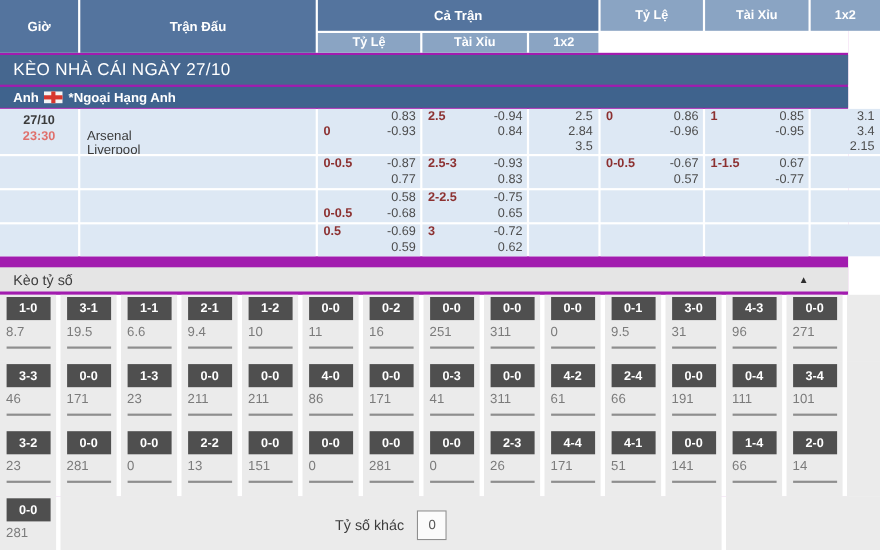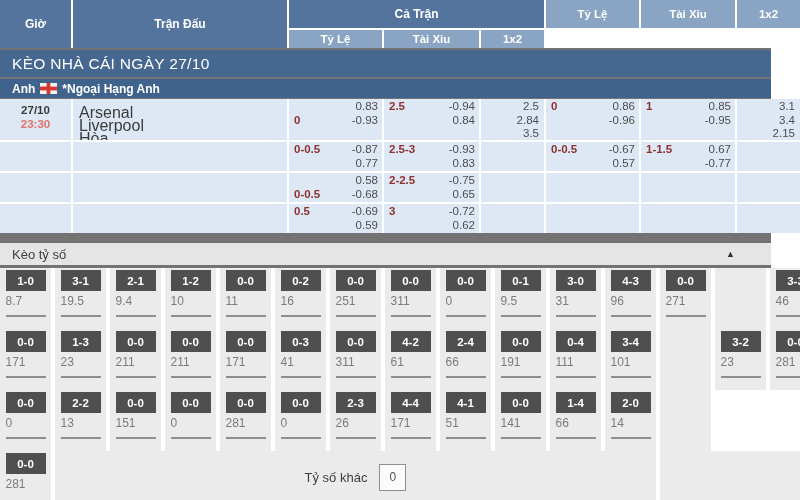--- a/index.html
+++ b/index.html
@@ -1,18 +1,18 @@
 <!DOCTYPE html>
 <html><head>
 <meta charset="utf-8">
 <style>
   * { margin:0; padding:0; box-sizing:border-box; }
   html,body { width:800px; height:500px; }
   body { font-family:"Liberation Sans",sans-serif; background:#fff; overflow:hidden; }
-  .page { width:771px; height:500px; background:#737373; position:relative;border-radius:28px; }
+  .page { width:771px; height:500px; background:#a21caf; position:relative;border-radius:28px; }
 
   
   .hdr { display:grid; grid-template-columns:71px 214px 93px 95px 63px 93px 94px 63px;
          grid-template-rows:28px 18px; gap:2px; background:#fff; }
   .hc { background:#54749e; color:#fff; font-weight:bold; font-size:12px;
         display:flex; align-items:center; justify-content:center; }
   .hc.span2 { grid-row:1 / 3; }
   .hc.sub { background:#8aa4c3; font-size:11.5px; }
 
   
@@ -25,21 +25,21 @@
   .flag { display:inline-flex; }
 
   
   .odds { margin-top:1px; display:grid;
           grid-template-columns:71px 214px 93px 95px 63px 93px 94px 63px;
           grid-template-rows:41px 29px 29px 29px; gap:2px; background:#fff; }
   .oc { background:#dde8f4; font-size:11.5px; color:#4d4d4d; overflow:hidden; }
   .oc.time { text-align:center; padding-top:4px; line-height:14px; font-weight:bold; }
   .oc.time .d { color:#3b3b3b; }
   .oc.time .t { color:#e0706c; }
-  .oc.teams { padding:7px 4px 0 6px; color:#3b3b3b; line-height:13px; font-size:16px; }
+  .oc.teams { padding:18px 4px 0 6px; color:#3b3b3b; line-height:13px; font-size:12px; }
   .oc.hov { padding:1px 4px 16px 5px; }
   .oline { display:flex; justify-content:space-between; line-height:13.5px; }
   .hdp { color:#8c3030; font-weight:bold; white-space:nowrap; }
   .odd { margin-left:auto; white-space:nowrap; }
   .oc.x12 { padding:1px 5px 0 0; text-align:right; line-height:13.5px; }
 
   
   .sbar { margin-top:10px; height:22px; background:#e5e5e5; display:flex; align-items:center;
           padding:0 12px; color:#3d3d3d; font-size:13px; position:relative; }
   .sbar .arrow { position:absolute; right:36px; top:6px; font-size:9px; color:#2e2e2e; cursor:pointer; }
@@ -259,20 +259,25 @@
         <div class="sbox">1-0</div>
         <div class="sval">8.7</div>
         <div class="sline"></div>
       </div>
       <div class="scell">
         <div class="sbox">3-1</div>
         <div class="sval">19.5</div>
         <div class="sline"></div>
       </div>
       <div class="scell">
+        <div class="sbox">1-1</div>
+        <div class="sval">6.6</div>
+        <div class="sline"></div>
+      </div>
+      <div class="scell">
         <div class="sbox">2-1</div>
         <div class="sval">9.4</div>
         <div class="sline"></div>
       </div>
       <div class="scell">
         <div class="sbox">1-2</div>
         <div class="sval">10</div>
         <div class="sline"></div>
       </div>
       <div class="scell">
@@ -337,20 +342,25 @@
         <div class="sline"></div>
       </div>
       <div class="scell">
         <div class="sbox">0-0</div>
         <div class="sval">211</div>
         <div class="sline"></div>
       </div>
       <div class="scell">
         <div class="sbox">0-0</div>
         <div class="sval">211</div>
+        <div class="sline"></div>
+      </div>
+      <div class="scell">
+        <div class="sbox">4-0</div>
+        <div class="sval">86</div>
         <div class="sline"></div>
       </div>
       <div class="scell">
         <div class="sbox">0-0</div>
         <div class="sval">171</div>
         <div class="sline"></div>
       </div>
       <div class="scell">
         <div class="sbox">0-3</div>
         <div class="sval">41</div>

